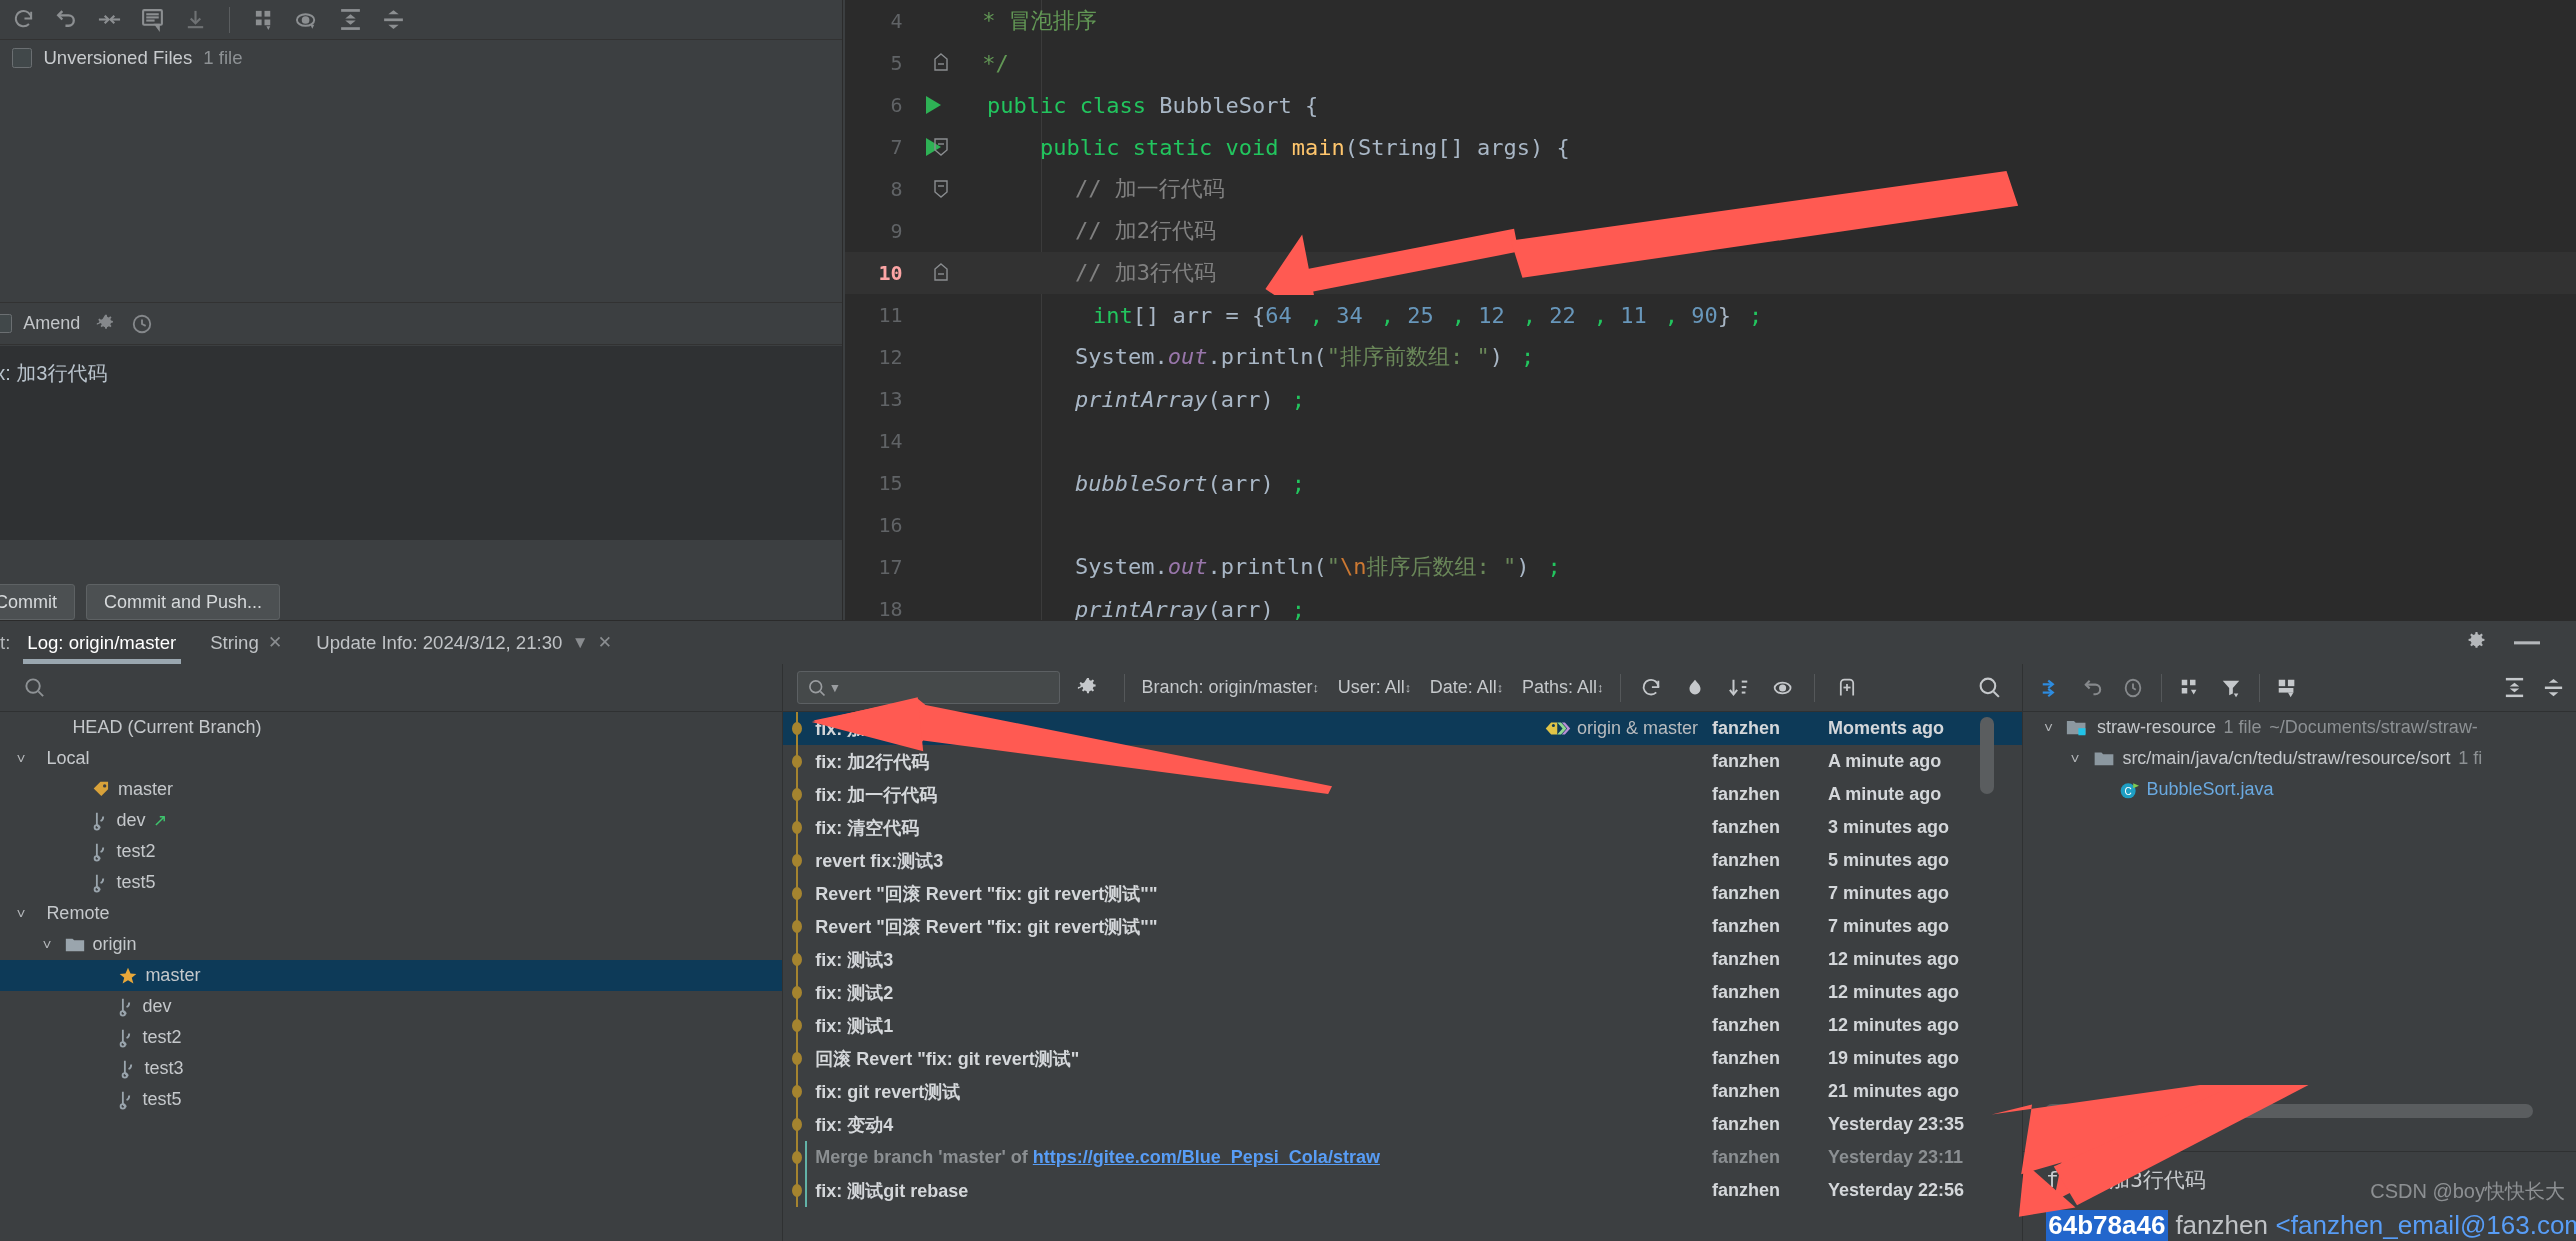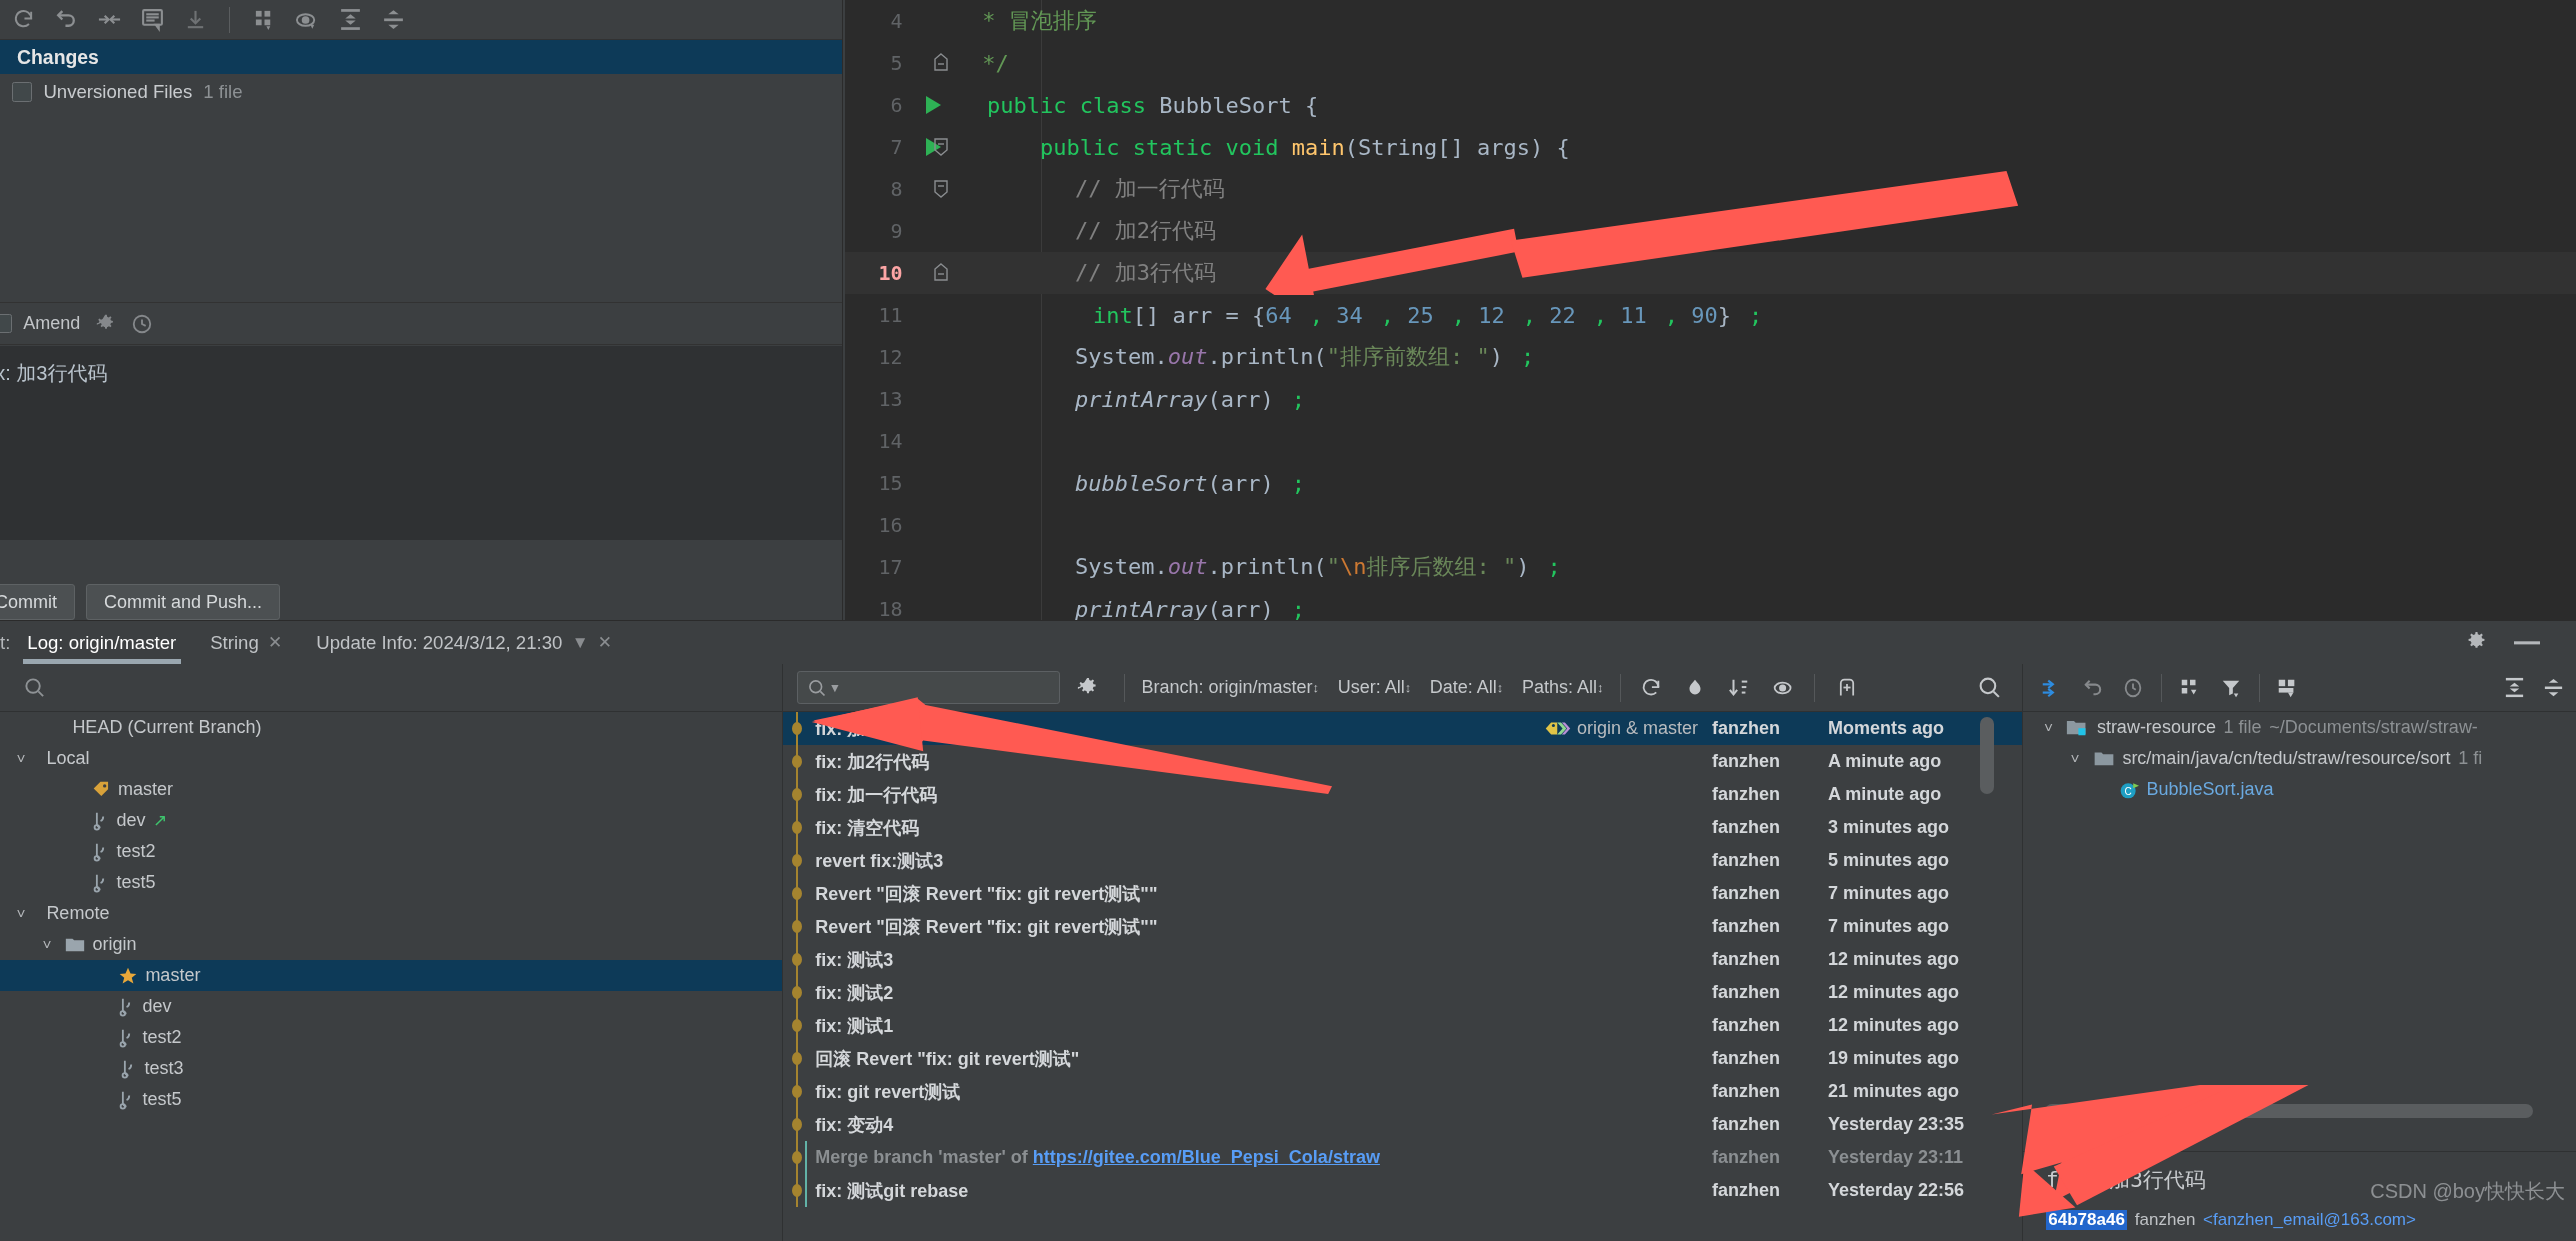--- a/index.html
+++ b/index.html
@@ -157,21 +157,21 @@
   .reftag { display: inline-flex; align-items: center; gap: 6.2px; font-weight: normal; color: #b9bcbf; margin-right: 14px;}
   .urllink { color: #589df6; text-decoration: underline; }
 
   .git-right { width: 553px; flex: none; position: relative; }
   .gr-files { position: absolute; left: 0; top: 0; right: 0; height: 463px; }
   .fr { height: 31px; display: flex; align-items: center; gap: 7.7px; color: #c5c8cb; font-size: 18px; white-space: nowrap; overflow: hidden;}
   .vscroll { position: absolute; left: -43px; top: 4.6px; width: 14px; height: 77px; background: #5a5d5f; border-radius: 7px; }
   .hscroll { position: absolute; left: 22px; right: 43px; bottom: 57px; height: 14px; background: #5a5d5f; border-radius: 7px; }
   .gr-details { position: absolute; left: 0; right: 0; bottom: 0; height: 91px; border-top: 0.8px solid #2f3132; padding: 14px 0 0 23px; }
   .det-subj { color: #c8cbce; font-size: 21px; font-family: "DejaVu Sans Mono", monospace; }
-  .det-line2 { margin-top: 15.5px; font-size: 17px; color: #c0c3c6; display: flex; align-items: center; gap: 0; white-space: nowrap;}
+  .det-line2 { margin-top: 15.5px; font-size: 26px; color: #c0c3c6; display: flex; align-items: center; gap: 0; white-space: nowrap;}
   .hash { background: #2266cc; color: #ffffff; padding: 0 2.3px; font-weight: bold; }
   .email { color: #589df6; }
 
   
   .ico { flex: none; display: inline-flex; align-items: center; justify-content: center; }
 
   
   .arrow { position: absolute; pointer-events: none; }
 
   
@@ -256,21 +256,20 @@
       </div>
       <div class="tb-icon">
         <svg width="25" height="25" viewBox="0 0 24 24" fill="#9a9da0">
           <path d="M12 3l5 4h-10z" transform="translate(0,0)"></path>
           <rect x="3" y="11" width="18" height="2.6"></rect>
           <path d="M12 21l-5-4h10z"></path>
           </svg>
       </div>
     </div>
 
-    <div class="changes-header">Changes</div>
 
     <div class="changes-row">
       <span class="cb"></span>
       <span>Unversioned Files</span>
       <span class="muted">1 file</span>
     </div>
 
     <div class="commit-mid">
       <div class="amend-box">
         <span class="amend-cb"></span>

